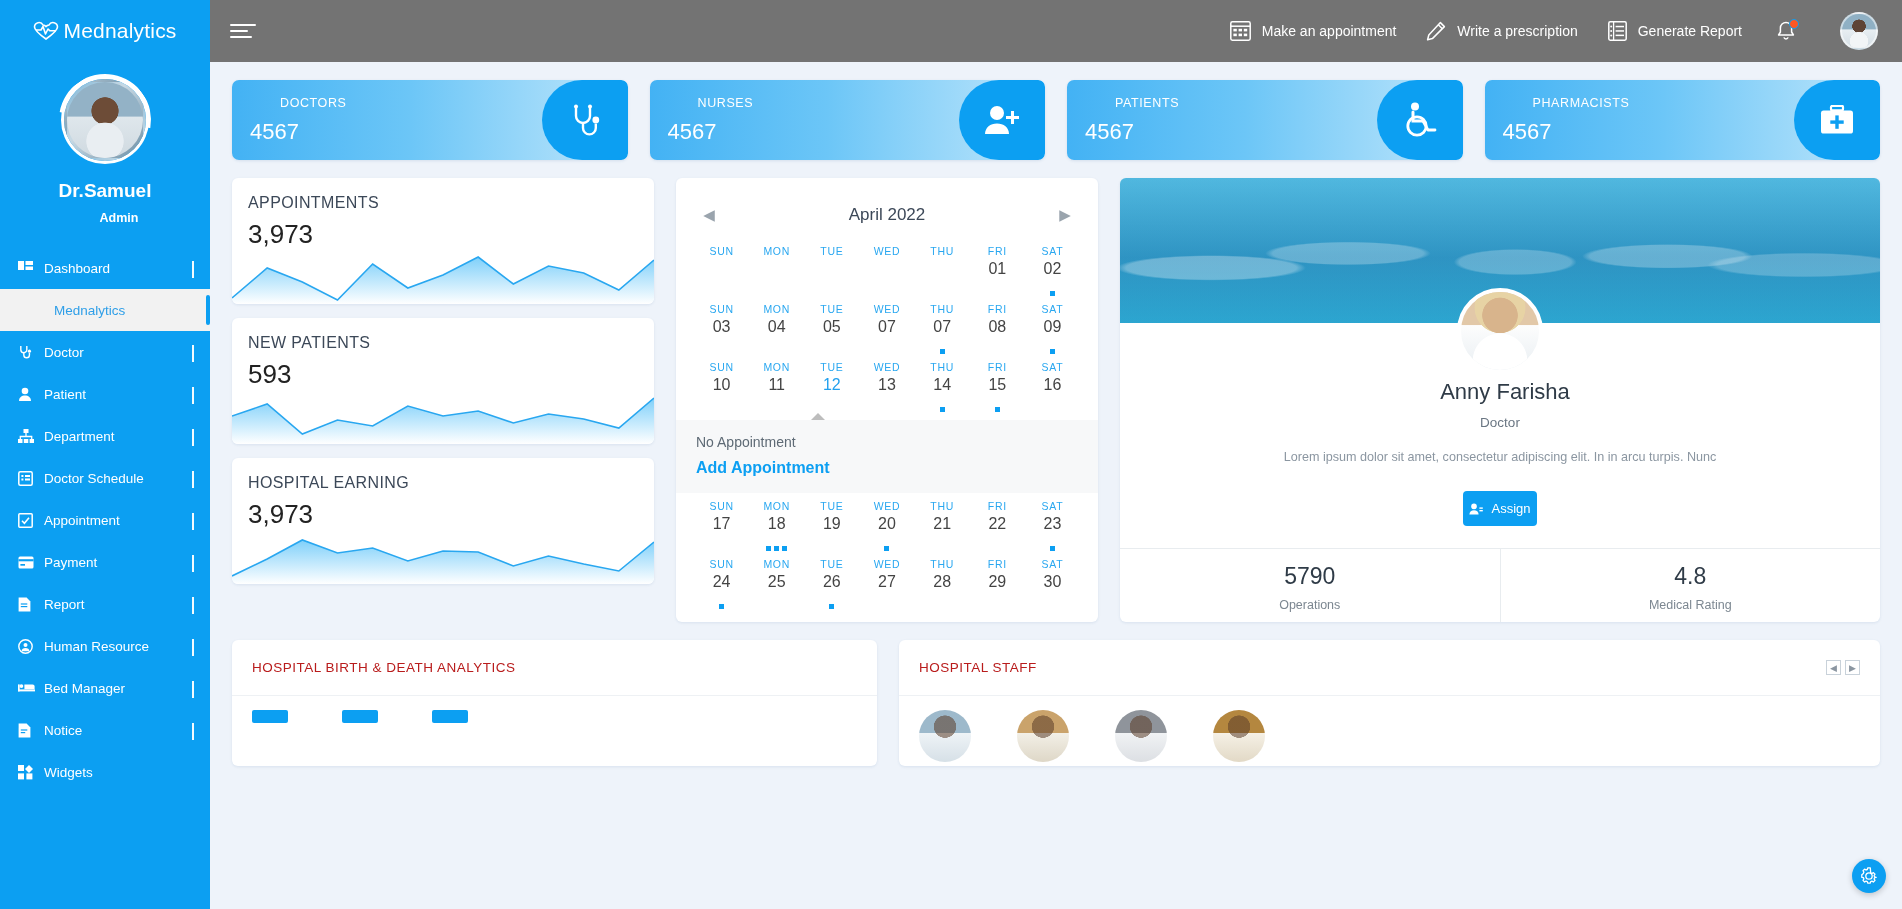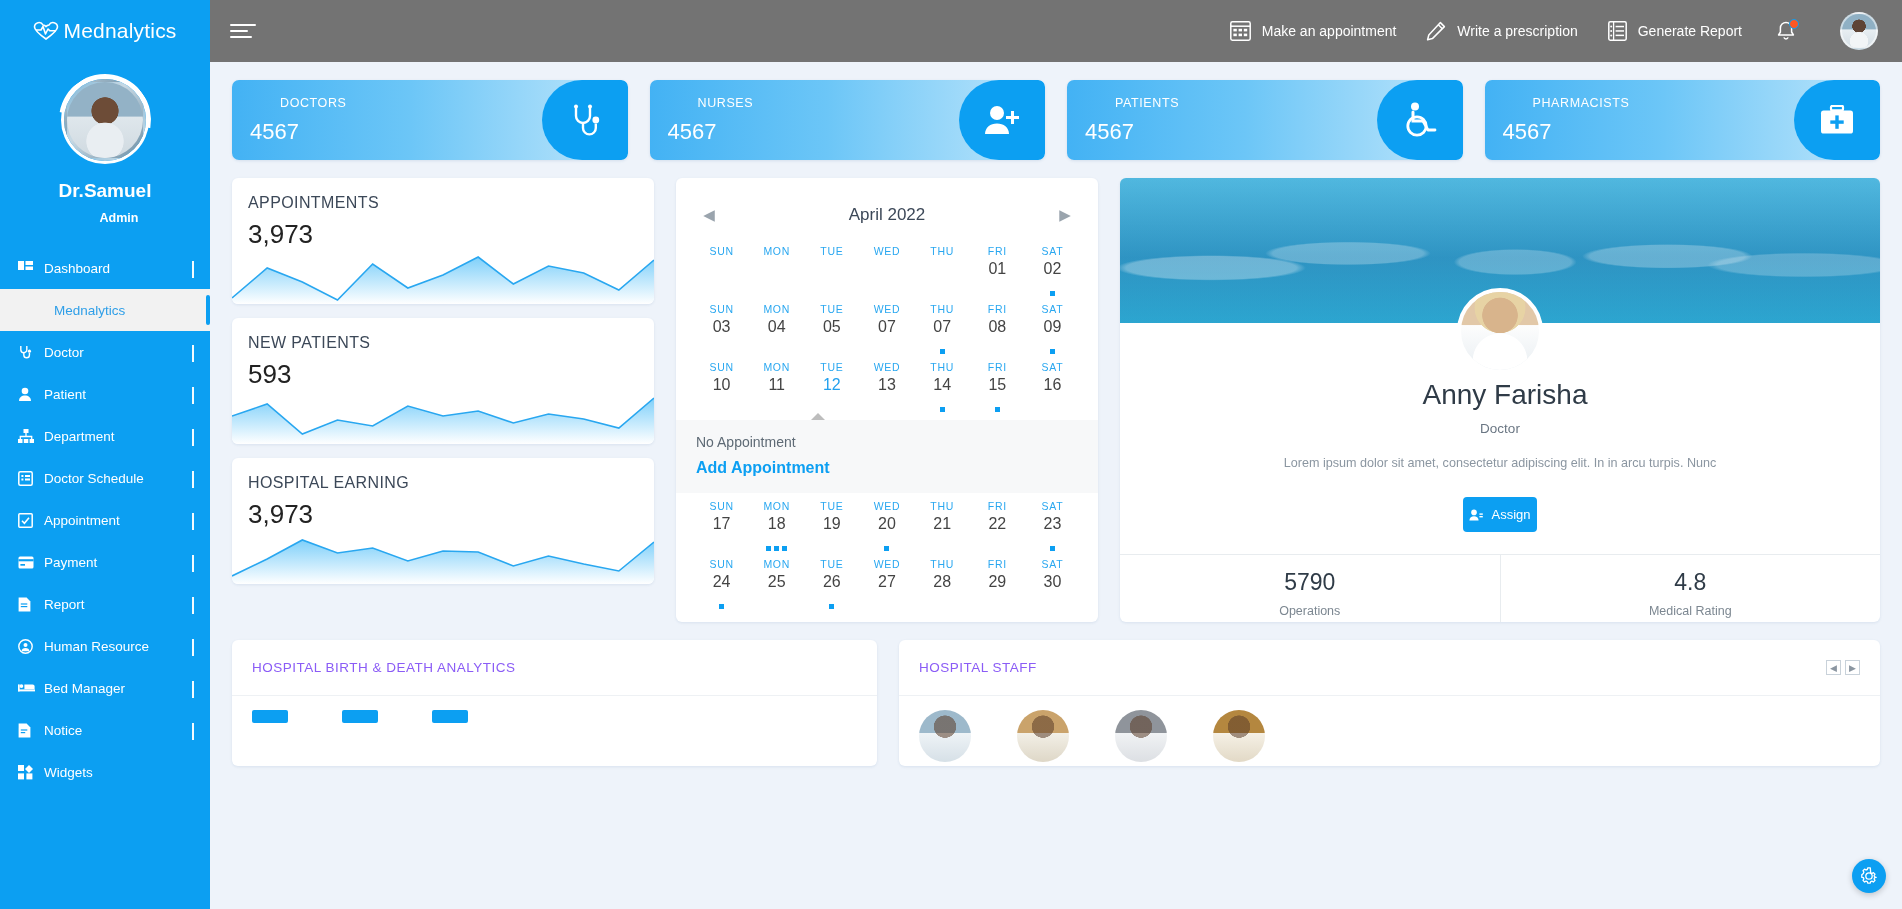--- a/index.html
+++ b/index.html
@@ -175,21 +175,21 @@
     background: linear-gradient(180deg,#e2c8a8 0 42%, #fdfdfd 43%, #e8eef2 100%);
   }
   .doc-avatar::after {
     content:""; position:absolute; inset:0;
     background:
       radial-gradient(circle at 50% 30%, #d8b48c 0 26%, transparent 27%),
       radial-gradient(circle at 50% 20%, #e7d3a4 0 34%, transparent 35%),
       radial-gradient(circle at 50% 88%, #ffffff 0 34%, transparent 35%);
   }
   .doc-body { padding-top: 56px; text-align: center; }
-  .doc-name { font-size: 28px; color: #2f3b47; padding-left: 10px; }
+  .doc-name { font-size: 22px; color: #2f3b47; padding-left: 10px; }
   .doc-role { font-size: 13.5px; color: #6a7683; margin-top: 10px; }
   .doc-desc { font-size: 12.6px; color: #8b96a1; margin: 18px 22px 0; line-height: 1.45; }
   .assign-btn {
     margin: 25px auto 0; display: inline-flex; align-items: center; gap: 8px;
     background: #0c9ff2; color: #fff; font-size: 13px; border: none;
     padding: 10px 6px; border-radius: 4px; cursor: pointer;
     font-family: "Liberation Sans", sans-serif;
   }
   .doc-stats { display: flex; margin-top: 22px; border-top: 1px solid #e8ecef; }
   .doc-stat { flex: 1; text-align: center; padding: 14px 0 10px; }
@@ -198,21 +198,21 @@
   .ds-lab { font-size: 12.5px; color: #7c8791; margin-top: 8px; }
 
   
   .bot-row { display: flex; gap: 22px; margin-top: 18px; }
   .bot-left { width: 645px; }
   .bot-right { flex: 1; }
   .panel-head {
     height: 56px; display: flex; align-items: center; padding: 0 20px;
     border-bottom: 1px solid #eef1f4;
   }
-  .panel-title { font-size: 13.5px; color: #8b5cf6; letter-spacing: .5px; }
+  .panel-title { font-size: 13.5px; color: #b91c1c; letter-spacing: .5px; }
   .panel-nav { margin-left: auto; display: flex; gap: 4px; }
   .nav-sq {
     width: 15px; height: 15px; border: 1px solid #c9d2da; color: #8b96a1;
     font-size: 9px; display: flex; align-items: center; justify-content: center; cursor: pointer;
   }
   .panel-body { height: 70px; padding: 14px 20px 0; display: flex; gap: 54px; }
   .legend-bar { width: 36px; height: 13px; background: #0c9ff2; border-radius: 2px; }
   .staff-body { height: 70px; padding: 14px 20px 0; display: flex; gap: 46px; }
   .staff-av { width: 52px; height: 52px; border-radius: 50%; overflow: hidden; position: relative; }
   .staff-av.a1 { background: linear-gradient(180deg,#9db9cb 0 44%,#eef3f6 45%,#d6e0e7 100%); }

